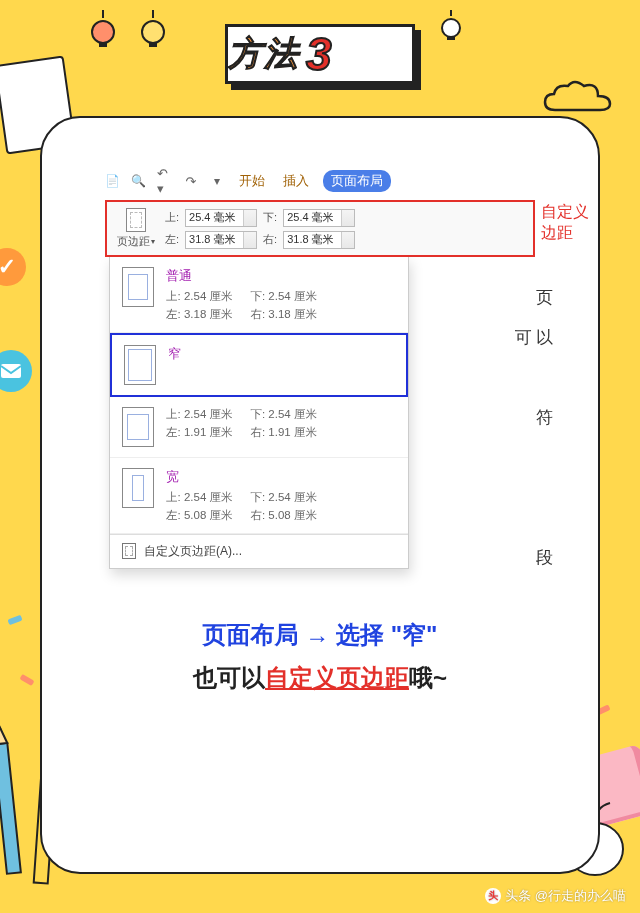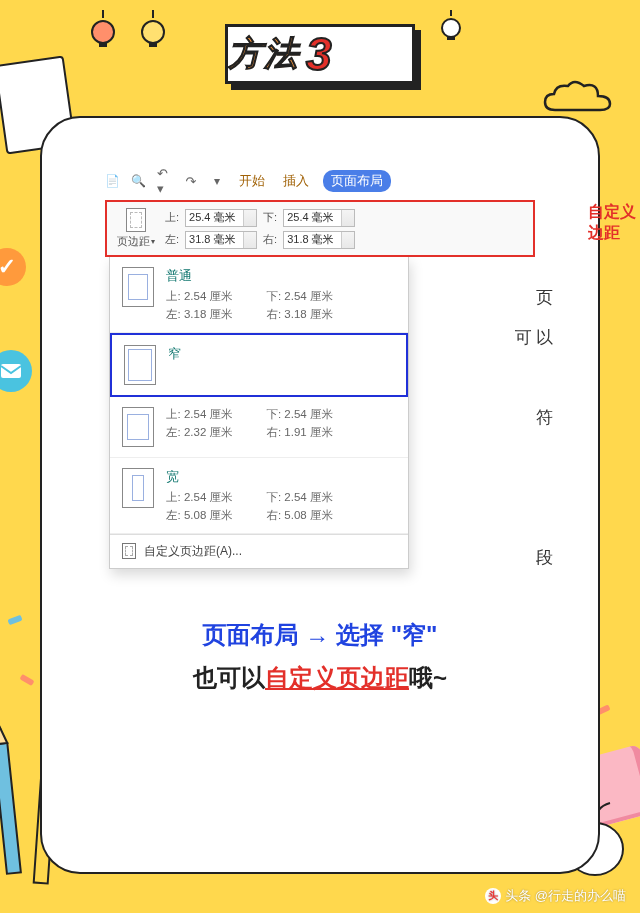--- a/index.html
+++ b/index.html
@@ -87,23 +87,22 @@
   .margin-btn .lbl::after{content:"▾"; font-size:8px;}
   .spin-grid { display:grid; grid-template-columns: auto auto auto auto; gap: 4px 6px; align-items:center;}
   .spin-grid .k { font-size:11px; color:#555; text-align:right;}
   .spin { width:72px; height:18px; border:1px solid #bbb; background:#fff; font-size:11px; padding:0 14px 0 3px; position:relative; display:flex;align-items:flex-start;}
   .spin::after{content:"";position:absolute;right:0;top:0;bottom:0;width:12px;border-left:1px solid #ccc;background:linear-gradient(#f4f4f4,#e8e8e8);}
   .spin .arr{position:absolute;right:2px;font-size:7px;color:#888;line-height:7px;}
   .spin .au{top:1px;} .spin .ad{bottom:1px;}
 
   .red-label {
     position:absolute; left: calc(100% + 8px); top: 0;
-    color:#e3302a; font-size:16px; font-weight:700; line-height:1.3;
+    color:#e3302a; font-size:16px; font-weight:400; line-height:1.3;
     white-space:nowrap;
-    margin-left:47px;
   }
 
   .dropdown {
     border:1px solid #ccc; border-top:none;
     background:#fff;
     box-shadow: 2px 6px 12px rgba(0,0,0,.15);
     width: 300px;
     margin-left: 4px;
   }
   .opt {
@@ -111,22 +110,22 @@
     border-bottom:1px solid #eee;
   }
   .opt:last-of-type{border-bottom:none;}
   .opt.sel { border:2.5px solid #2030d8; }
   .page-icon { width:32px;height:40px;border:1.5px solid #888;background:#fff;position:relative;flex-shrink:0;}
   .page-icon::after{content:"";position:absolute;border:1px solid #9ab0e0;}
   .pi-normal::after{inset:6px 5px;}
   .pi-narrow::after{inset:3px;}
   .pi-moderate::after{inset:6px 4px;}
   .pi-wide::after{inset:6px 9px;}
-  .opt-text .name{font-size:13px;color:#0f766e;margin-bottom:4px;}
-  .opt-text .vals{display:grid;grid-template-columns:auto auto;gap:3px 34px;font-size:11.5px;color:#666;}
+  .opt-text .name{font-size:13px;color:#a21caf;margin-bottom:4px;}
+  .opt-text .vals{display:grid;grid-template-columns:auto auto;gap:3px 18px;font-size:11.5px;color:#666;}
   .dd-footer{padding:8px 12px;border-top:1px solid #ddd;display:flex;align-items:flex-start;gap:8px;font-size:12px;color:#444;}
   .dd-footer .ic{width:14px;height:16px;border:1.2px solid #777;position:relative;}
   .dd-footer .ic::after{content:"";position:absolute;inset:2px;border:1px dashed #aaa;}
 
   .peek { position:absolute; right:-18px; font-size:17px; color:#333; font-family: serif;}
 
   
   .caption {
     margin-top: 44px;
     text-align:center;
@@ -283,21 +282,21 @@
         <div class="opt-text">
           <div class="name">窄</div>
         </div>
       </div>
       <div class="opt">
         <div class="page-icon pi-moderate"></div>
         <div class="opt-text">
           <div class="vals">
             <span>上: 2.54 厘米</span>
               <span>下: 2.54 厘米</span>
-            <span>左: 2.32 厘米</span>
+            <span>左: 1.91 厘米</span>
               <span>右: 1.91 厘米</span>
           </div>
         </div>
       </div>
       <div class="opt">
         <div class="page-icon pi-wide"></div>
         <div class="opt-text">
           <div class="name">宽</div>
           <div class="vals">
             <span>上: 2.54 厘米</span>

